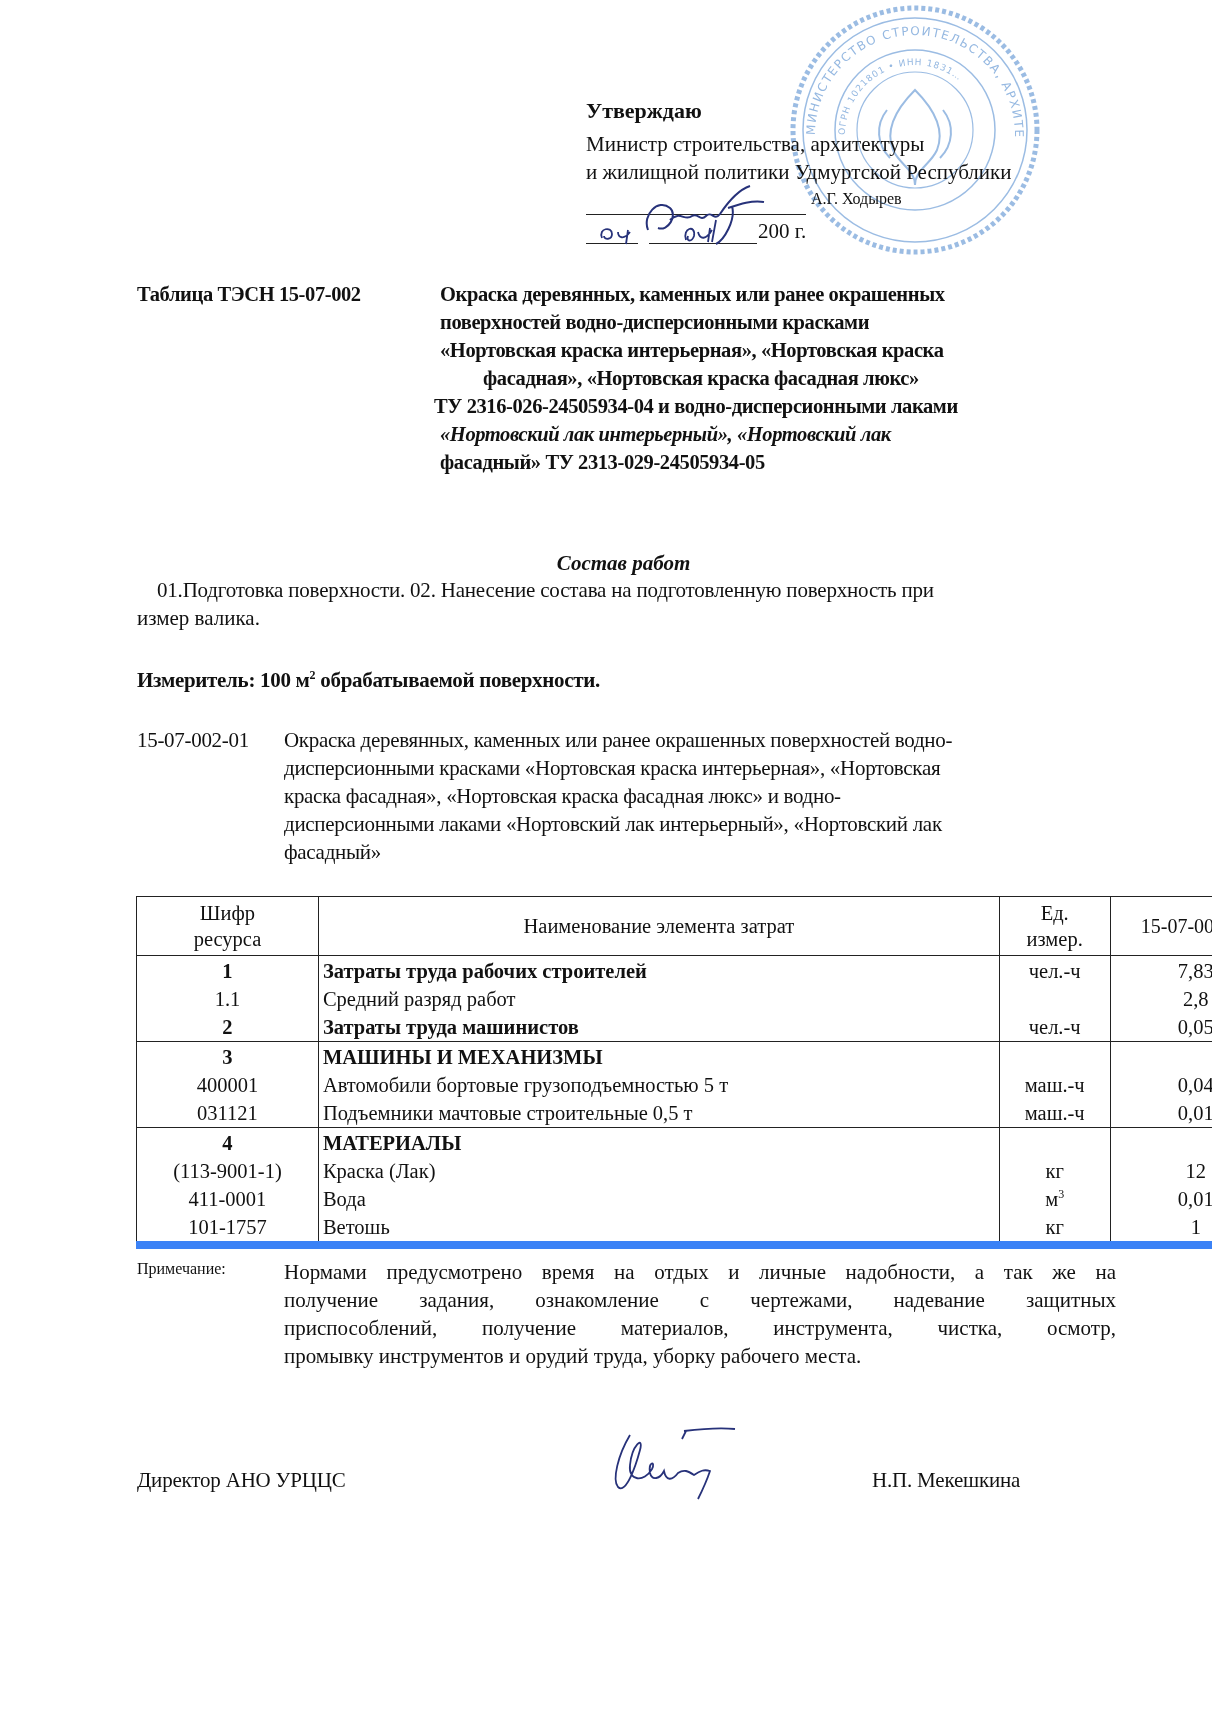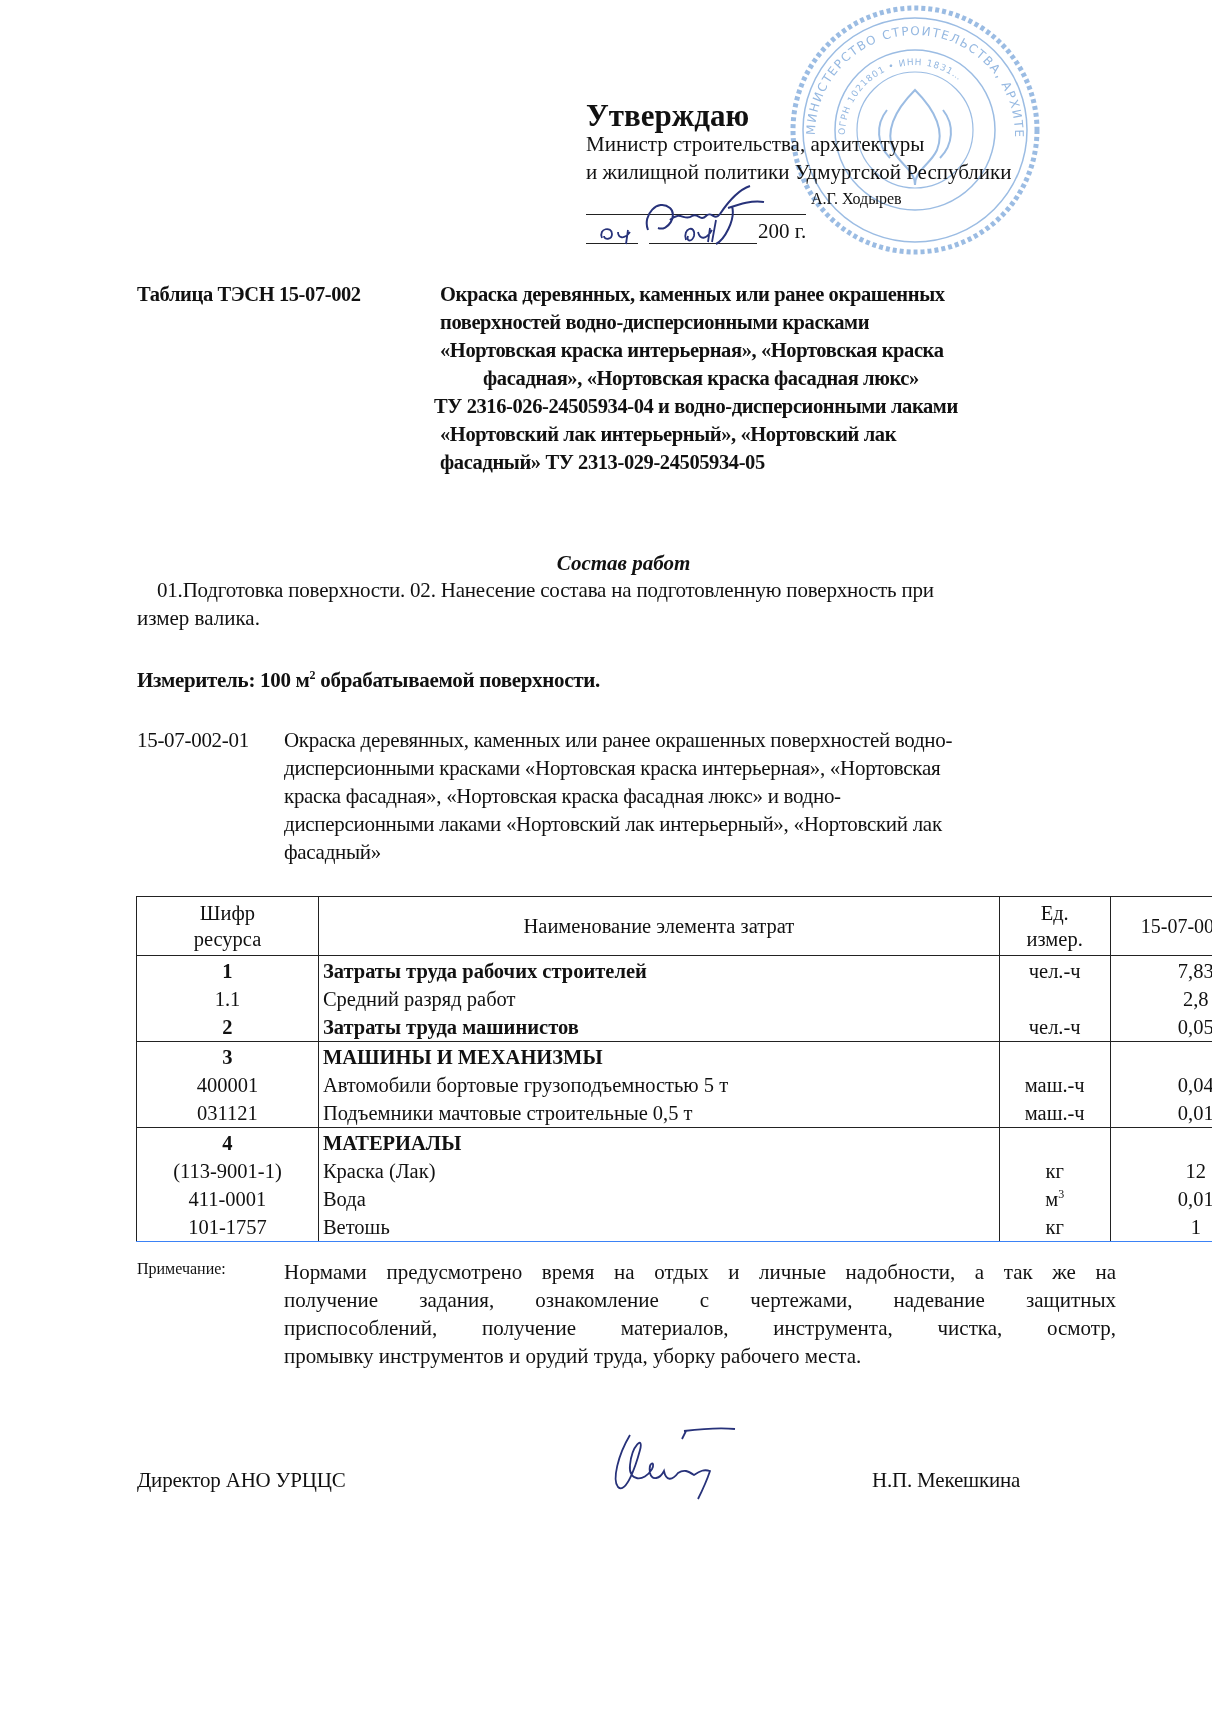--- a/index.html
+++ b/index.html
@@ -2,21 +2,21 @@
 <html><head>
 <meta charset="utf-8">
 <style>
   html, body { margin: 0; padding: 0; background: #ffffff; }
   body { width: 1212px; height: 1719px; position: relative; overflow: hidden;
          font-family: "Liberation Serif", serif; color: #111; }
   .abs { position: absolute; }
   .cond { font-family: "Liberation Serif", serif; letter-spacing: -0.3px; }
 
   
-  #approve-title { left: 586px; top: 98px; font-size: 31px; font-weight: bold; }
+  #approve-title { left: 586px; top: 98px; font-size: 22px; font-weight: bold; }
   #approve-line1 { left: 586px; top: 132px; font-size: 21px; }
   #approve-line2 { left: 586px; top: 160px; font-size: 21px; }
   #approve-name { left: 811px; top: 190px; font-size: 16px; }
   .sigline { border-bottom: 1.3px solid #222; height: 0; }
   #sig-under-1 { left: 586px; top: 214px; width: 220px; }
   #sig-under-day { left: 586px; top: 243px; width: 52px; }
   #sig-under-month { left: 649px; top: 243px; width: 108px; }
   #approve-year { left: 758px; top: 219px; font-size: 21px; }
 
   
@@ -39,21 +39,21 @@
 
   
   #norm-code { left: 137px; top: 728px; font-size: 21px; letter-spacing: -0.3px; }
   .norm-line { left: 284px; font-size: 21px; letter-spacing: -0.3px; white-space: nowrap; }
 
   
   #resource-table { left: 136px; top: 896px; width: 1146px; border-collapse: collapse; font-size: 20.5px; }
   #resource-table td { border-left: 1.5px solid #222; border-right: 1.5px solid #222; padding: 0 4px; vertical-align: top; line-height: 28px; }
   #resource-table tr.hdr td { border-top: 1.8px solid #222; border-bottom: 1.8px solid #222; height: 58px; vertical-align: middle; text-align: center; line-height: 26px; padding: 0 2px; }
   #resource-table tr.group-end td { border-bottom: 1.8px solid #222; }
-  #resource-table tr.last td { border-bottom: 1px solid #3b82f6; }
+  #resource-table tr.last td { border-bottom: 8px solid #3b82f6; }
   .c1 { width: 147px; text-align: center; }
   .c2 { width: 575px; text-align: left; }
   .c3 { width: 86px; text-align: center; }
   .c4 { width: 138px; text-align: center; }
   .c4.hdrc { font-size: 20px; }
   #resource-table sup { font-size: 12px; line-height: 0; }
 
   
   #note-label { left: 137px; top: 1260px; font-size: 16px; }
   .note-line { left: 284px; font-size: 21px; width: 832px; text-align: justify; text-align-last: justify; white-space: nowrap; }
@@ -107,21 +107,21 @@
   <path d="M12 20 C 8 10, 22 8, 22 16 C 22 22, 14 22, 14 18 M 28 14 C 28 20, 34 22, 40 14 M 38 12 L 36 26" fill="none" stroke="#27327a" stroke-width="1.8"></path>
   <path d="M96 22 C 92 10, 106 6, 104 18 C 102 24, 96 24, 98 18 M 108 14 C 110 22, 116 22, 122 12 M 120 10 L 118 24 M 126 2 L 122 24" fill="none" stroke="#27327a" stroke-width="1.8"></path>
 </svg>
 
 <div id="table-label" class="abs cond">Таблица ТЭСН 15-07-002</div>
 <div class="abs title-line cond" style="top:283px;">Окраска деревянных, каменных или ранее окрашенных</div>
 <div class="abs title-line cond" style="top:311px;">поверхностей водно-дисперсионными красками</div>
 <div class="abs title-line cond" style="top:339px;">«Нортовская краска интерьерная», «Нортовская краска</div>
 <div class="abs title-line cond" style="top:367px;margin-left:43px;">фасадная», «Нортовская краска фасадная люкс»</div>
 <div class="abs title-line cond" style="top:395px; left:434px;">ТУ 2316-026-24505934-04 и водно-дисперсионными лаками</div>
-<div class="abs title-line cond" style="top:423px;">«Нортовский лак интерьерный», «Нортовский лак</div>
+<div class="abs title-line cond" style="top:423px;font-style:italic;">«Нортовский лак интерьерный», «Нортовский лак</div>
 <div class="abs title-line cond" style="top:451px;">фасадный» ТУ 2313-029-24505934-05</div>
 
 <div id="composition-heading" class="abs">Состав работ</div>
 <div id="composition-line1" class="abs" style="padding-left:20px;">01.Подготовка поверхности. 02. Нанесение состава на подготовленную поверхность при</div>
 <div id="composition-line2" class="abs">измер валика.</div>
 
 <div id="meter" class="abs"><span>Измеритель: 100 м</span><sup>2</sup><span> обрабатываемой поверхности.</span></div>
 
 <div id="norm-code" class="abs">15-07-002-01</div>
 <div class="abs norm-line" style="top:728px;">Окраска деревянных, каменных или ранее окрашенных поверхностей водно-</div>

